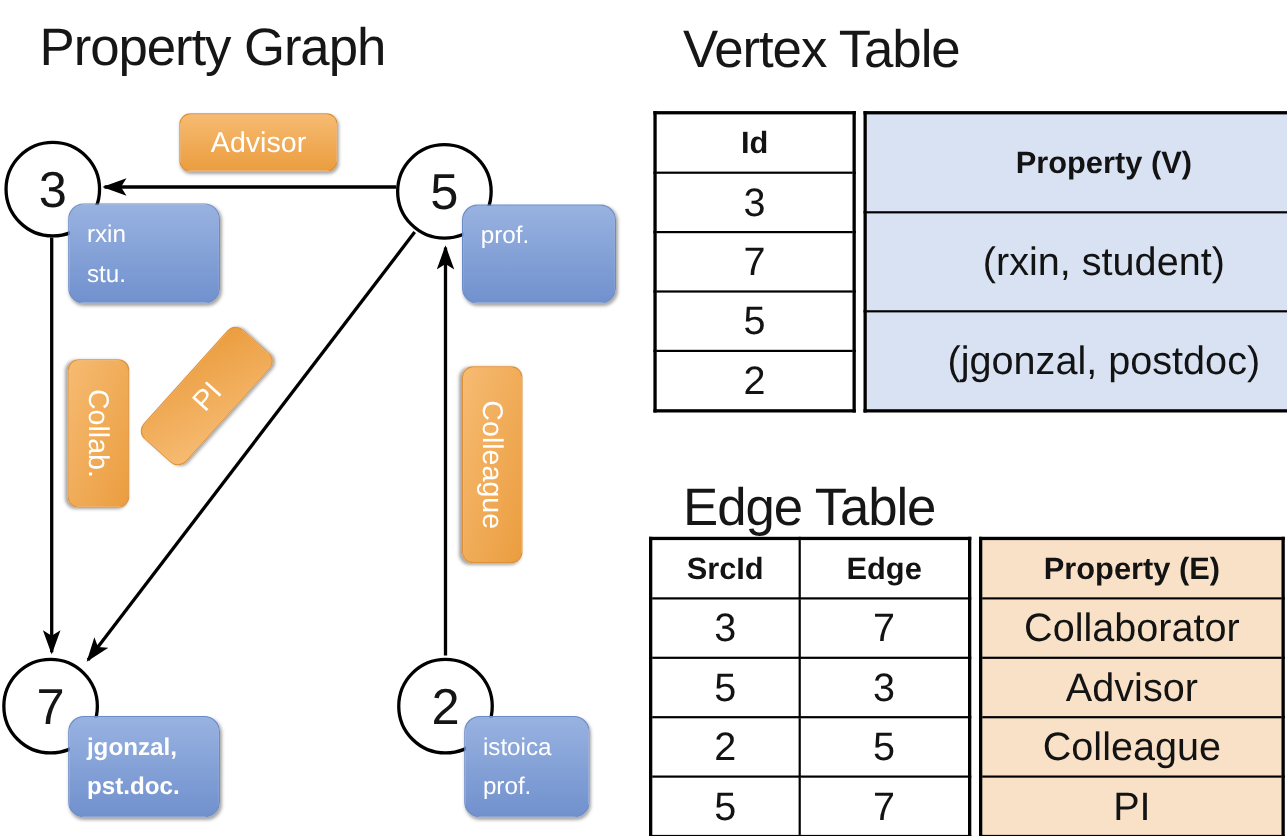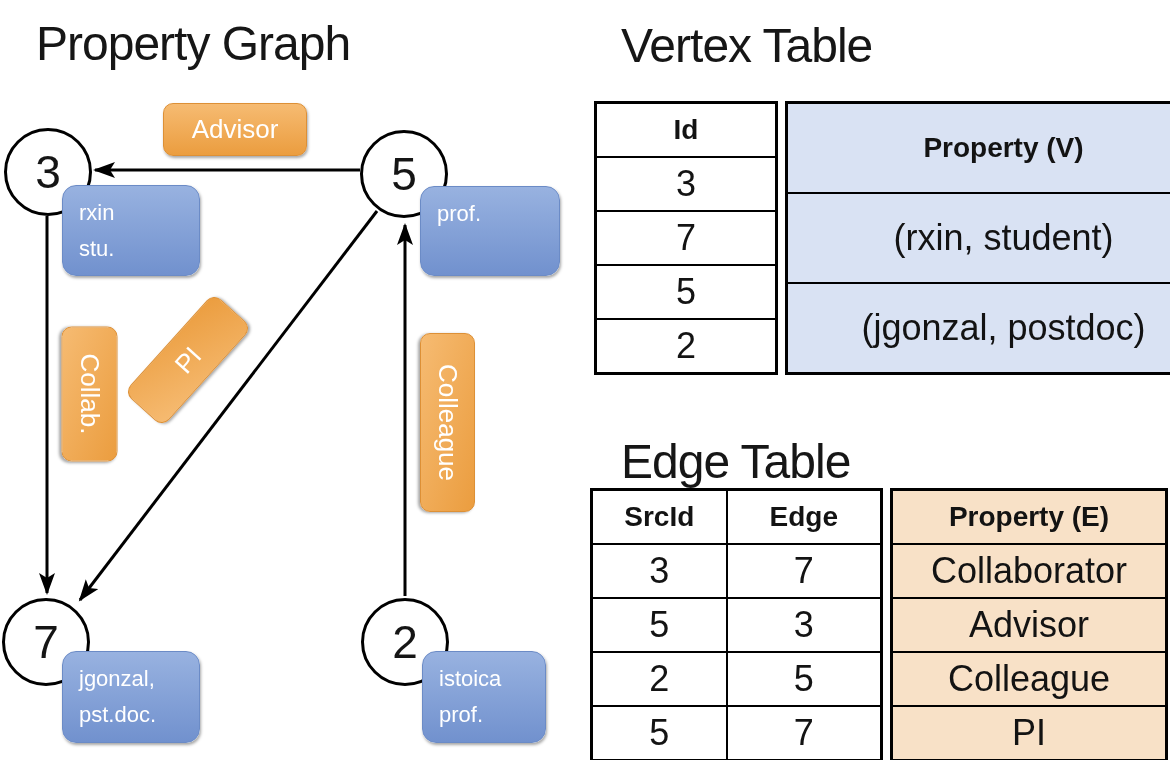--- a/index.html
+++ b/index.html
@@ -80,25 +80,25 @@
     <span>2</span>
   </div>
 
   <div class="pbox" style="left:62px;top:185px;width:138px;height:91px;">
     <div>rxin</div>
     <div>stu.</div>
   </div>
   <div class="pbox" style="left:420px;top:186px;width:140px;height:90px;">
     <div>prof.</div>
   </div>
-  <div class="pbox" style="left:62px;top:651px;width:138px;height:92px;">
+  <div class="pbox" style="left:62px;top:651px;width:138px;height:92px;font-weight:bold;">
     <div>jgonzal,</div>
     <div>pst.doc.</div>
   </div>
-  <div class="pbox" style="left:422px;top:651px;width:124px;height:92px;">
+  <div class="pbox" style="left:422px;top:651px;width:114px;height:92px;">
     <div>istoica</div>
     <div>prof.</div>
   </div>
 
   <div class="elabel" style="left:163px;top:103px;width:144px;height:53px;">
     <span>Advisor</span>
   </div>
   <div class="elabel rot" style="left:22px;top:366px;width:135px;height:56px;transform:rotate(90deg);">
     <span>Collab.</span>
   </div>

